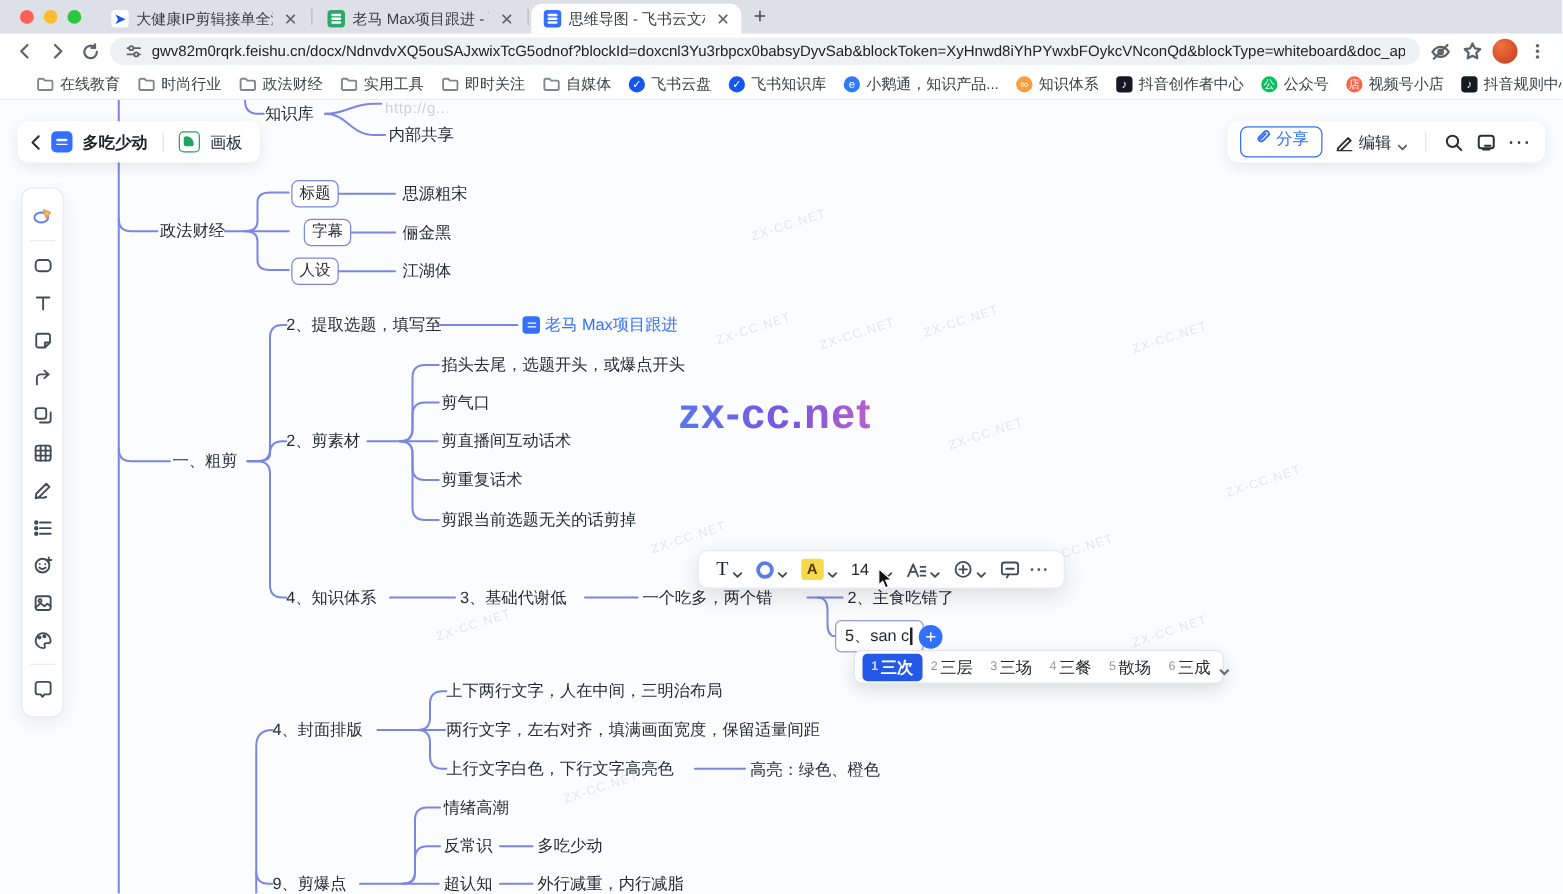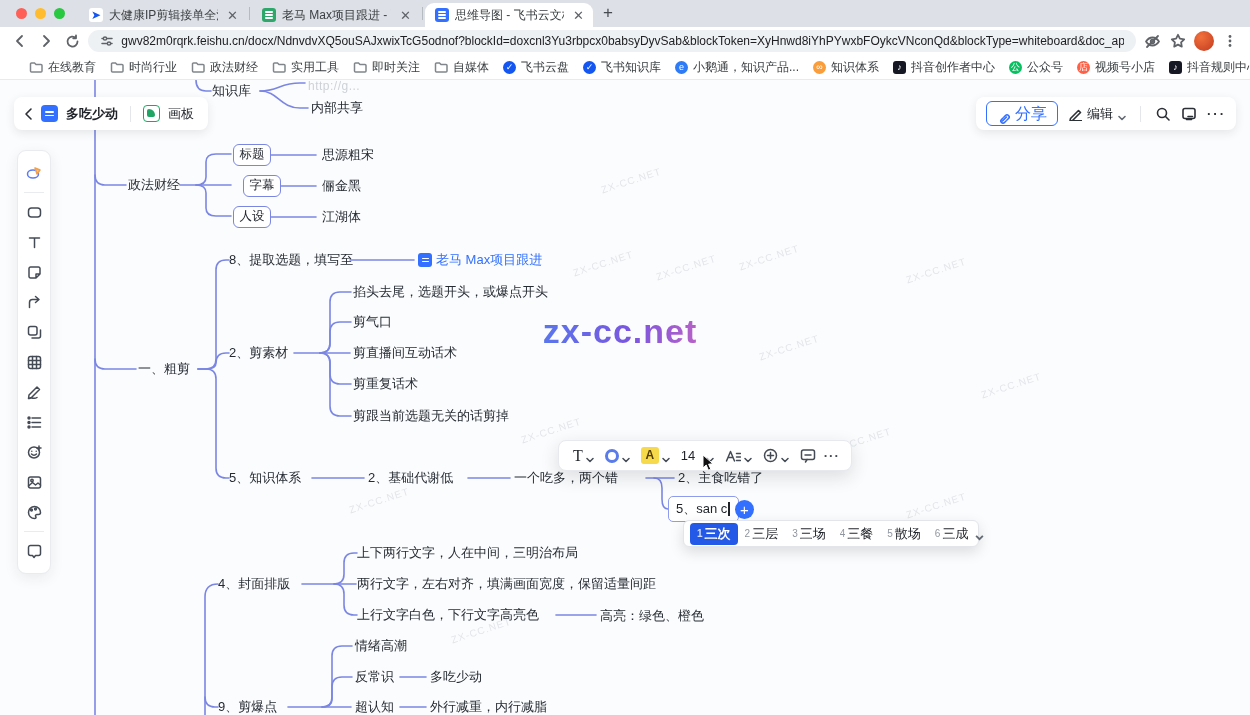--- a/index.html
+++ b/index.html
@@ -70,21 +70,21 @@
 .hdr{position:absolute;top:17px;height:33px;background:#fff;border-radius:8px;
   box-shadow:0 3px 10px rgba(31,35,41,.1);display:flex;align-items:center;font-size:13px;color:#1f2329}
 .hdr-left{left:14px;padding:0 14px 0 10px;gap:8px}
 .hdr-right{right:14px;padding:0 10px;gap:10px}
 .hdr .vdiv{width:1px;height:16px;background:#e5e6eb;margin:0 4px}
 .hdr svg{stroke:#2b2f36;fill:none;stroke-width:1.6;stroke-linecap:round;stroke-linejoin:round}
 .docicon{width:17px;height:17px;border-radius:4px;background:#3370ff;display:flex;flex-direction:column;align-items:center;justify-content:center;gap:2px;flex:none}
 .docicon i{display:block;width:9px;height:1.6px;background:#fff;border-radius:1px}
 .boardicon{width:17px;height:17px;border-radius:4px;border:1.6px solid #21a564;position:relative;flex:none}
 .boardicon:after{content:"";position:absolute;left:3px;top:3px;width:8px;height:8px;background:#21a564;border-radius:2px 6px 2px 2px}
-.share-btn{height:25px;border:1px solid #3370ff;border-radius:6px;color:#3370ff;display:flex;align-items:flex-end;gap:5px;padding:0 10px;font-size:16px;background:#fff}
+.share-btn{height:25px;border:1px solid #3370ff;border-radius:6px;color:#3370ff;display:flex;align-items:flex-start;gap:5px;padding:0 10px;font-size:13px;background:#fff}
 .share-btn svg{stroke:#3370ff}
 .chev{width:8px;height:8px;flex:none}
 .chev svg{stroke:#646a73;stroke-width:1.6;fill:none}
 
 
 .fmt{position:absolute;left:558px;top:360px;height:31px;background:#fff;border:1px solid #e7e9ee;border-radius:8px;
   box-shadow:0 6px 18px rgba(31,35,41,.14);display:flex;align-items:center;padding:0 11px;gap:5px;font-size:13px;color:#1f2329}
 .fmt .grp{display:flex;align-items:center;gap:3px;padding:0 3px}
 .fmt .tstyle{font-size:16px;font-family:"Liberation Serif","DejaVu Serif",serif}
 .ring{width:14px;height:14px;border:3px solid #5a7bea;border-radius:50%}
@@ -335,36 +335,36 @@
     <div class="node faint" style="left:308px;top:-3px">http://g...</div>
     <div class="node" style="left:311px;top:19px">内部共享</div>
     <div class="node" style="left:128px;top:96px">政法财经</div>
     <div class="node boxed" style="left:233px;top:64px">标题</div>
     <div class="node boxed" style="left:243px;top:95px">字幕</div>
     <div class="node boxed" style="left:233px;top:126px">人设</div>
     <div class="node" style="left:322px;top:66px">思源粗宋</div>
     <div class="node" style="left:322px;top:97px">俪金黑</div>
     <div class="node" style="left:322px;top:128px">江湖体</div>
     <div class="node" style="left:138px;top:280px">一、粗剪</div>
-    <div class="node" style="left:229px;top:171px">8、提取选题，填写至</div>
+    <div class="node" style="left:229px;top:171px">2、提取选题，填写至</div>
     <div class="node linknode" style="left:418px;top:171px">
       <span class="linkdoc">
           <i></i>
           <i></i>
         </span>
       <span>老马 Max项目跟进</span>
     </div>
     <div class="node" style="left:229px;top:264px">2、剪素材</div>
     <div class="node" style="left:353px;top:203px">掐头去尾，选题开头，或爆点开头</div>
     <div class="node" style="left:353px;top:233px">剪气口</div>
     <div class="node" style="left:353px;top:264px">剪直播间互动话术</div>
     <div class="node" style="left:353px;top:295px">剪重复话术</div>
     <div class="node" style="left:353px;top:327px">剪跟当前选题无关的话剪掉</div>
-    <div class="node" style="left:229px;top:389px">5、知识体系</div>
-    <div class="node" style="left:368px;top:389px">2、基础代谢低</div>
+    <div class="node" style="left:229px;top:389px">4、知识体系</div>
+    <div class="node" style="left:368px;top:389px">3、基础代谢低</div>
     <div class="node" style="left:514px;top:389px">一个吃多，两个错</div>
     <div class="node" style="left:678px;top:389px">2、主食吃错了</div>
     <div class="node" style="left:218px;top:495px">4、封面排版</div>
     <div class="node" style="left:357px;top:495px">两行文字，左右对齐，填满画面宽度，保留适量间距</div>
     <div class="node" style="left:357px;top:464px">上下两行文字，人在中间，三明治布局</div>
     <div class="node" style="left:357px;top:526px">上行文字白色，下行文字高亮色</div>
     <div class="node" style="left:600px;top:527px">高亮：绿色、橙色</div>
     <div class="node" style="left:218px;top:618px">9、剪爆点</div>
     <div class="node" style="left:355px;top:557px">情绪高潮</div>
     <div class="node" style="left:355px;top:588px">反常识</div>

